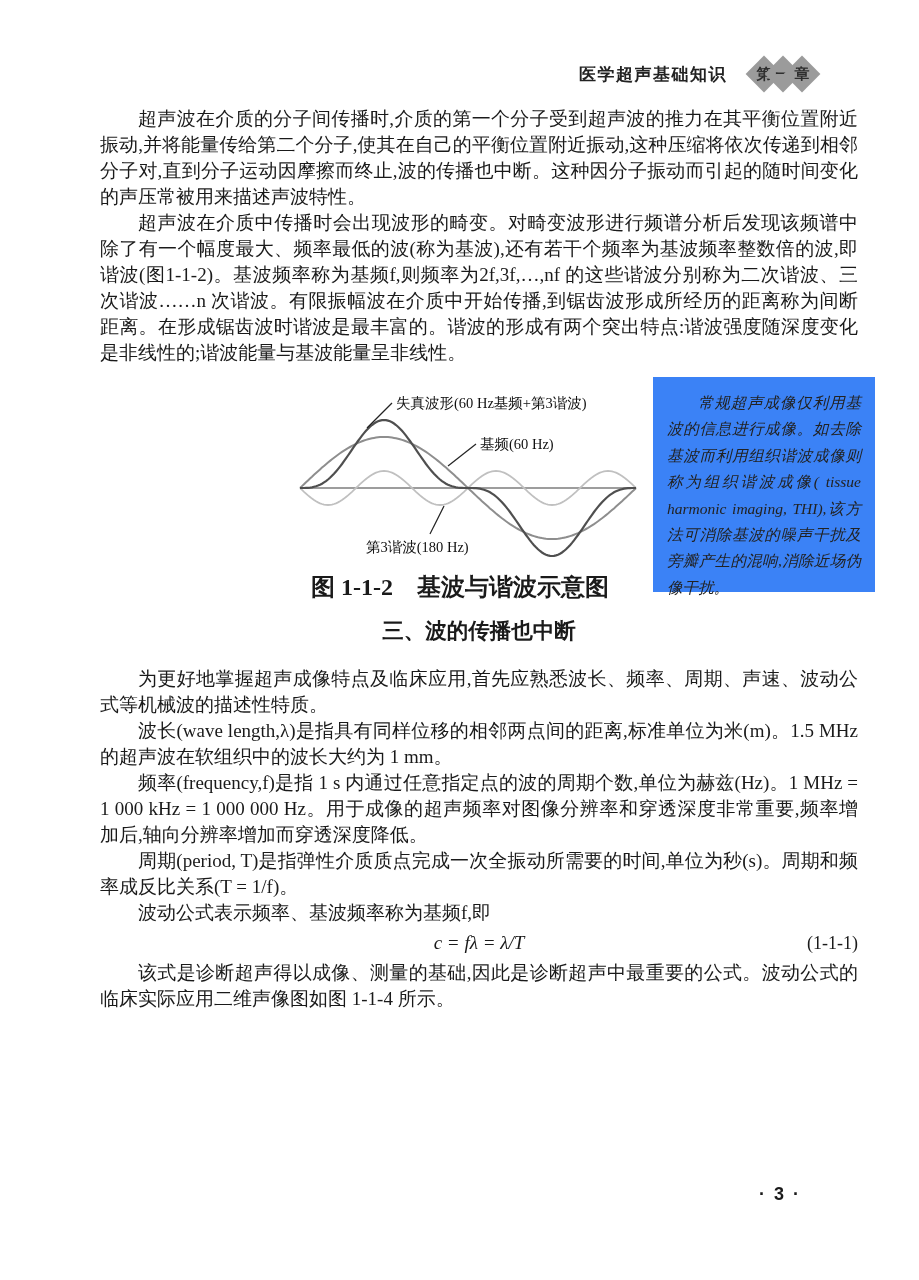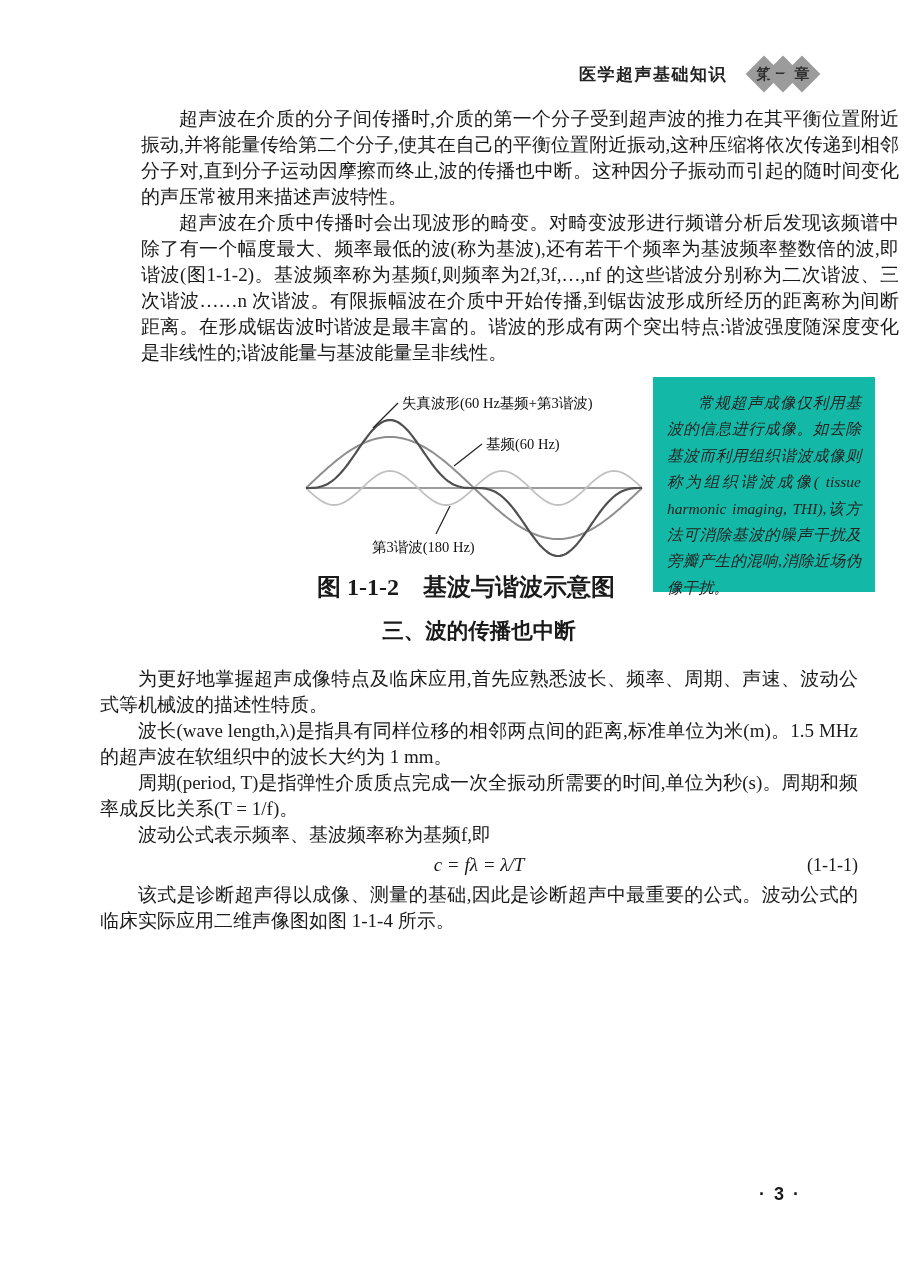--- a/index.html
+++ b/index.html
@@ -10,32 +10,32 @@
   
   .header{position:absolute;top:54px;right:104px;height:40px;display:flex;align-items:center;}
   .header-title{font-family:"Liberation Sans","DejaVu Sans",sans-serif;font-size:17px;font-weight:600;color:#222;letter-spacing:1.5px;}
   .diamonds{display:inline-flex;align-items:center;margin-left:18px;}
   .diamond{display:inline-block;width:26px;height:26px;background:#9b9b9b;transform:rotate(45deg);position:relative;margin-left:-7px;}
   .diamond.first{margin-left:6px;}
   .diamond i{position:absolute;left:0;top:0;width:26px;height:26px;transform:rotate(-45deg);display:flex;align-items:center;justify-content:center;font-style:normal;font-size:15px;font-weight:bold;color:#2e2e2e;}
   
   .content{position:absolute;left:100px;width:758px;font-size:19px;line-height:26px;text-align:justify;}
   .content p{margin:0;text-indent:2em;}
-  .content-top{top:106px;margin-left:41px;}
+  .content-top{top:106px;}
   .content-bottom{top:616px;}
   .section-heading{font-size:21.5px;font-weight:bold;text-align:center;text-indent:0;margin:0 0 20px 0;line-height:30px;}
   
-  .figure{position:absolute;left:276px;top:388px;width:380px;height:212px;}
+  .figure{position:absolute;left:270px;top:388px;width:380px;height:212px;}
   .figure svg{display:block;}
   .fig-label{font-size:14.5px;fill:#101010;font-family:"Liberation Serif","DejaVu Serif",serif;}
   .fig-caption{position:absolute;left:0;top:183px;width:380px;text-align:center;font-weight:bold;font-size:24px;}
   
   .sidebar{
     position:absolute;left:653px;top:377px;width:222px;height:215px;box-sizing:border-box;
-    background:#14b8a6;padding:13px 14px 12px 14px;font-style:italic;font-size:15.5px;line-height:26.4px;
+    background:#3b82f6;padding:13px 14px 12px 14px;font-style:italic;font-size:15.5px;line-height:26.4px;
     text-align:justify;text-indent:2em;color:#222;
   }
   
   .formula-row{position:relative;height:34px;line-height:34px;text-indent:0 !important;}
   .formula-expression{position:absolute;left:0;right:0;text-align:center;font-style:italic;font-size:19px;}
   .formula-number{position:absolute;right:0;font-size:18px;}
   
   .page-number{position:absolute;left:740px;top:1184px;width:80px;text-align:center;font-weight:bold;font-size:18px;font-family:"Liberation Sans","DejaVu Sans",sans-serif;letter-spacing:2px;}
 </style>
 </head>
@@ -78,20 +78,21 @@
     </svg>
     <div class="fig-caption">图 1-1-2　基波与谐波示意图</div>
   </div>
 
   <aside class="sidebar">常规超声成像仅利用基波的信息进行成像。如去除基波而利用组织谐波成像则称为组织谐波成像( tissue harmonic imaging, THI),该方法可消除基波的噪声干扰及旁瓣产生的混响,消除近场伪像干扰。</aside>
 
   <div class="content content-bottom">
     <h3 class="section-heading">三、波的传播也中断</h3>
     <p>为更好地掌握超声成像特点及临床应用,首先应熟悉波长、频率、周期、声速、波动公式等机械波的描述性特质。</p>
     <p>波长(wave length,λ)是指具有同样位移的相邻两点间的距离,标准单位为米(m)。1.5 MHz 的超声波在软组织中的波长大约为 1 mm。</p>
+    <p>频率(frequency,f)是指 1 s 内通过任意指定点的波的周期个数,单位为赫兹(Hz)。1 MHz = 1 000 kHz = 1 000 000 Hz。用于成像的超声频率对图像分辨率和穿透深度非常重要,频率增加后,轴向分辨率增加而穿透深度降低。</p>
     <p>周期(period, T)是指弹性介质质点完成一次全振动所需要的时间,单位为秒(s)。周期和频率成反比关系(T = 1/f)。</p>
     <p>波动公式表示频率、基波频率称为基频f,即</p>
     <div class="formula-row">
       <span class="formula-expression">c = fλ = λ/T</span>
       <span class="formula-number">(1-1-1)</span>
     </div>
     <p>该式是诊断超声得以成像、测量的基础,因此是诊断超声中最重要的公式。波动公式的临床实际应用二维声像图如图 1-1-4 所示。</p>
   </div>
 
   <div class="page-number">· 3 ·</div>

